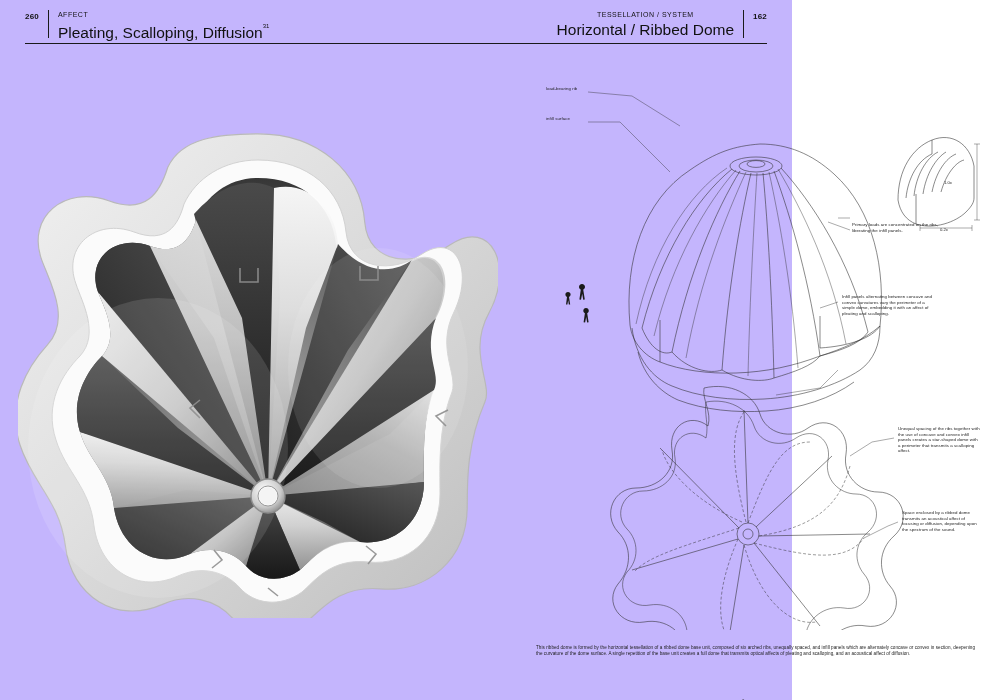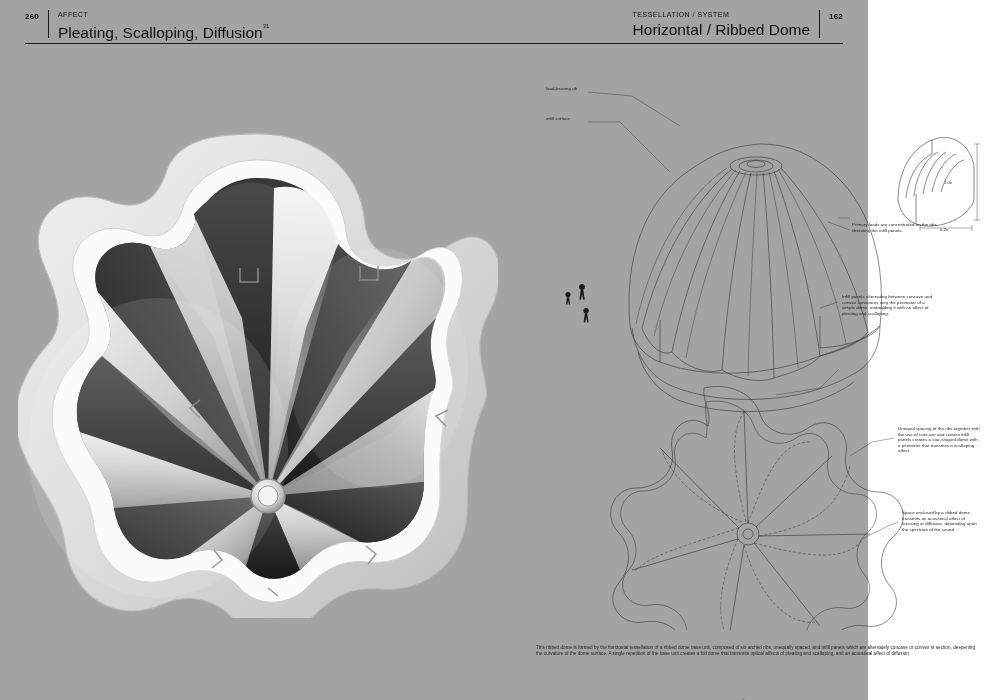--- a/index.html
+++ b/index.html
@@ -5,22 +5,22 @@
   * { box-sizing: border-box; }
   html, body {
     margin: 0; padding: 0;
     width: 1000px; height: 700px;
     background: #ffffff;
     font-family: "Liberation Sans", sans-serif;
     overflow: hidden;
   }
   .page {
     position: relative;
-    width: 868px; height: 700px;
-    background: #a3a3a3;
+    width: 792px; height: 700px;
+    background: #c4b5fd;
   }
 
   
   .header {
     position: absolute;
     top: 0; left: 0; right: 0;
     height: 44px;
   }
   .header-rule {
     position: absolute;
@@ -73,21 +73,21 @@
   }
   .hdr-right {
     position: absolute;
     right: 25px; top: 10px;
     display: flex;
     align-items: flex-start;
     flex-direction: row;
   }
   .hdr-right-text {
     display: flex; flex-direction: column;
-    align-items: flex-start;
+    align-items: center;
   }
   .section-label {
     font-size: 7px;
     color: #111;
     letter-spacing: 0.5px;
     text-transform: uppercase;
     line-height: 9px;
   }
   .section-title {
     font-size: 15.5px;

